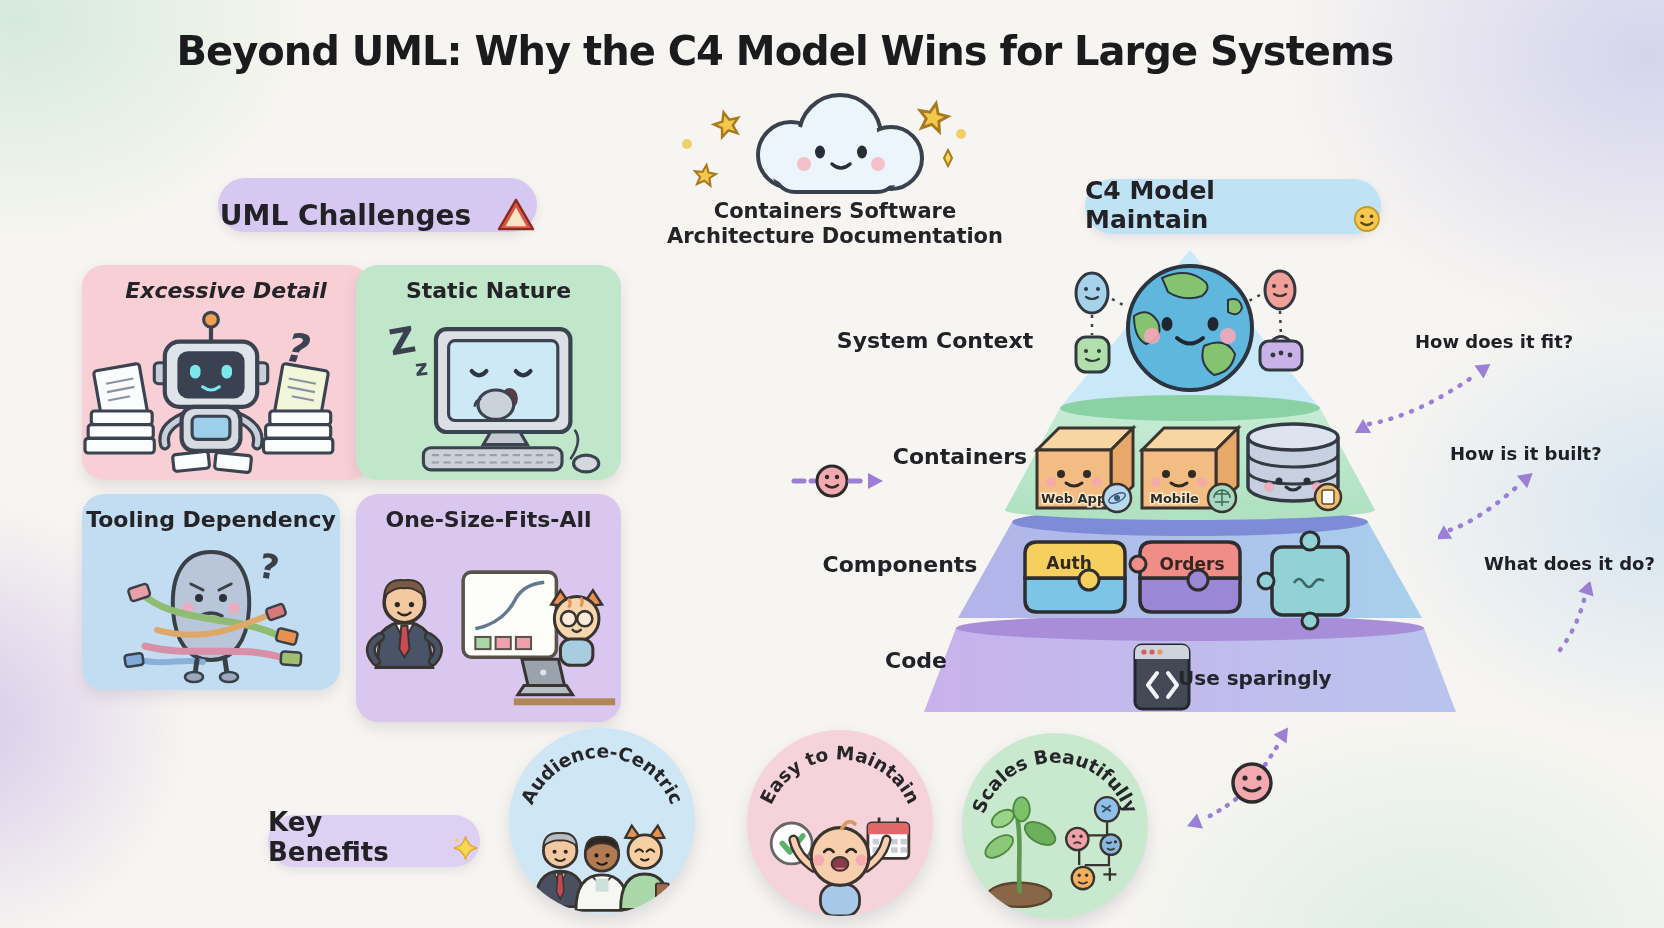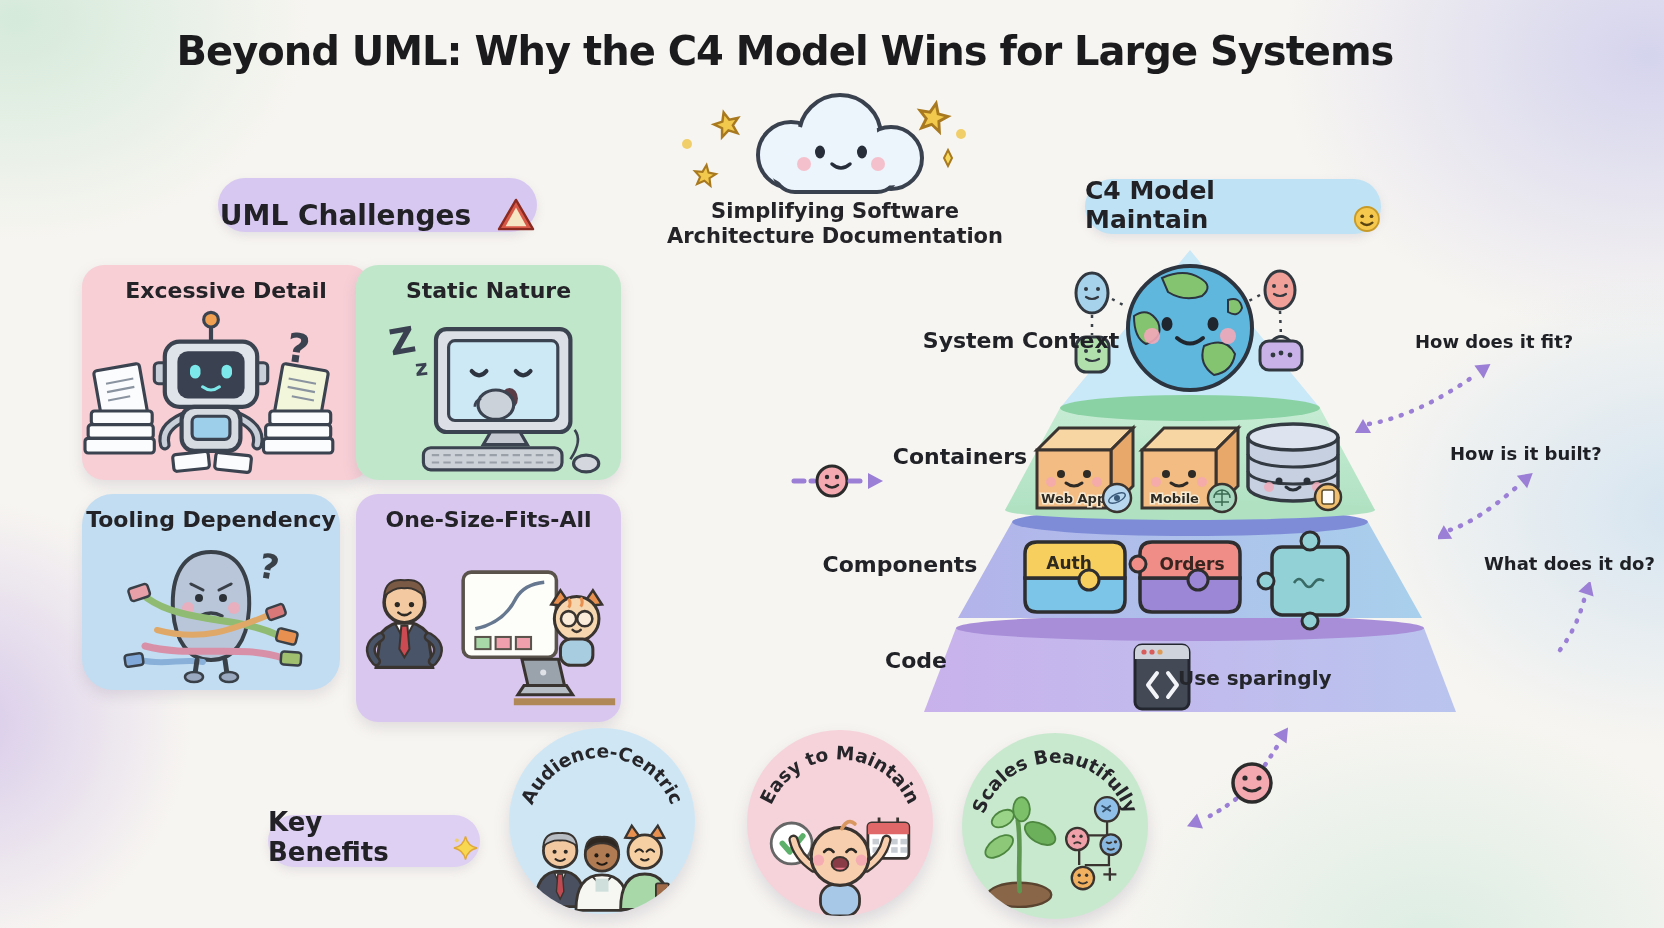--- a/index.html
+++ b/index.html
@@ -68,21 +68,21 @@
         <ellipse cx="-16" cy="0" rx="5" ry="6.5" fill="#272e3a"></ellipse>
         <ellipse cx="26" cy="0" rx="5" ry="6.5" fill="#272e3a"></ellipse>
         <path d="M-4,12 Q5,20 14,12" stroke="#272e3a" stroke-width="3.5" fill="none" stroke-linecap="round"></path>
         <circle cx="-32" cy="12" r="7" fill="#f6b6c2" opacity=".85"></circle>
         <circle cx="42" cy="12" r="7" fill="#f6b6c2" opacity=".85"></circle>
       </g>
     </svg>
   </div>
 
   <div id="tagline" class="abs">
-    <div>Simplifying Software</div>
+    <div>Containers Software</div>
     <div>Architecture Documentation</div>
   </div>
 
   <div id="uml-badge" class="abs pill">
     <span>UML Challenges</span>
     <svg width="38" height="34" viewBox="0 0 40 36">
       <path d="M20,2 L38,33 L2,33 Z" fill="#d85848" stroke="#8a2a20" stroke-width="2.5" stroke-linejoin="round"></path>
       <path d="M20,10 L31,30 L9,30 Z" fill="#f6e6c4"></path>
     </svg>
   </div>
@@ -90,21 +90,21 @@
   <div id="c4-badge" class="abs pill">
     <span>C4 Model Maintain</span>
     <svg width="30" height="30" viewBox="0 0 30 30">
       <circle cx="15" cy="15" r="13" fill="#f6c94e" stroke="#c89a28" stroke-width="2"></circle>
       <circle cx="10" cy="12" r="2" fill="#5a4412"></circle>
         <circle cx="20" cy="12" r="2" fill="#5a4412"></circle>
       <path d="M9,19 Q15,24 21,19" stroke="#5a4412" stroke-width="2.5" fill="none" stroke-linecap="round"></path>
     </svg>
   </div>
 
-  <div class="abs card" style="left:82px;top:265px;width:288px;height:215px;background:#f7cfd5;">
+  <div class="abs card" style="left:82px;top:265px;width:288px;height:215px;background:#f7cfd5;font-style:italic;">
     <div class="card-title">Excessive Detail</div>
     <div class="card-art">
       <svg width="258" height="168" viewBox="0 0 240 160">
         <text x="192" y="52" font-size="38" font-weight="bold" fill="#3c4350" transform="rotate(8 192 40)">?</text>
         <line x1="120" y1="18" x2="120" y2="34" stroke="#3c4350" stroke-width="4"></line>
         <circle cx="120" cy="13" r="7" fill="#f0a050" stroke="#3c4350" stroke-width="3"></circle>
         <rect x="66" y="54" width="12" height="20" rx="4" fill="#c9cfd8" stroke="#3c4350" stroke-width="3"></rect>
         <rect x="162" y="54" width="12" height="20" rx="4" fill="#c9cfd8" stroke="#3c4350" stroke-width="3"></rect>
         <rect x="76" y="34" width="88" height="62" rx="14" fill="#dfe4ea" stroke="#3c4350" stroke-width="4"></rect>
         <rect x="88" y="43" width="64" height="45" rx="10" fill="#3a4150"></rect>
@@ -157,21 +157,21 @@
         <polygon points="122,120 150,120 157,132 115,132" fill="#c4c9d1" stroke="#3c4350" stroke-width="3"></polygon>
         <rect x="58" y="135" width="132" height="21" rx="7" fill="#ccd1d8" stroke="#3c4350" stroke-width="3"></rect>
         <line x1="66" y1="142" x2="182" y2="142" stroke="#9aa0a8" stroke-width="2" stroke-dasharray="7 4"></line>
         <line x1="66" y1="149" x2="182" y2="149" stroke="#9aa0a8" stroke-width="2" stroke-dasharray="7 4"></line>
         <path d="M198,146 Q210,128 202,118" stroke="#3c4350" stroke-width="2.5" fill="none"></path>
         <ellipse cx="213" cy="150" rx="12" ry="8" fill="#d4d8de" stroke="#3c4350" stroke-width="3"></ellipse>
       </svg>
     </div>
   </div>
 
-  <div class="abs card" style="left:82px;top:494px;width:258px;height:196px;background:#c2ddf1;border-radius:31px;">
+  <div class="abs card" style="left:82px;top:494px;width:258px;height:196px;background:#c2ddf1;">
     <div class="card-title">Tooling Dependency</div>
     <div class="card-art">
       <svg width="258" height="150" viewBox="0 0 240 150">
         <text x="168" y="44" font-size="34" font-weight="bold" fill="#3a4048" transform="rotate(10 175 34)">?</text>
         <path d="M120,18 C148,18 160,42 158,76 C156,108 142,126 120,126 C98,126 84,108 82,76 C80,42 92,18 120,18 Z" fill="#b9c6da" stroke="#3a4048" stroke-width="4"></path>
         <line x1="100" y1="50" x2="112" y2="56" stroke="#3a4048" stroke-width="3" stroke-linecap="round"></line>
         <line x1="140" y1="50" x2="128" y2="56" stroke="#3a4048" stroke-width="3" stroke-linecap="round"></line>
         <circle cx="108" cy="64" r="4" fill="#2c3238"></circle>
           <circle cx="132" cy="64" r="4" fill="#2c3238"></circle>
         <path d="M109,82 Q120,76 131,82" stroke="#3a4048" stroke-width="3.5" fill="none" stroke-linecap="round"></path>
@@ -394,21 +394,21 @@
         <path d="M0,7 Q0,0 7,0 H47 Q54,0 54,7 V14 H0 Z" fill="#cfd4dc"></path>
         <circle cx="9" cy="7" r="2.6" fill="#d85c5c"></circle>
           <circle cx="17" cy="7" r="2.6" fill="#d85c5c"></circle>
         <circle cx="25" cy="7" r="2.6" fill="#dd9b55"></circle>
         <path d="M22,28 L13,40 L22,52" stroke="#f2f4f8" stroke-width="4" fill="none" stroke-linecap="round" stroke-linejoin="round"></path>
         <path d="M33,28 L42,40 L33,52" stroke="#f2f4f8" stroke-width="4" fill="none" stroke-linecap="round" stroke-linejoin="round"></path>
       </g>
     </svg>
   </div>
 
-  <div class="abs lvl-label" style="left:896px;top:328px;">System Context</div>
+  <div class="abs lvl-label" style="left:810px;top:328px;">System Context</div>
   <div class="abs lvl-label" style="left:835px;top:444px;">Containers</div>
   <div class="abs lvl-label" style="left:775px;top:552px;">Components</div>
   <div class="abs lvl-label" style="left:791px;top:648px;">Code</div>
 
   <div class="abs question" style="left:1415px;top:331px;">How does it fit?</div>
   <div class="abs question" style="left:1450px;top:443px;">How is it built?</div>
   <div class="abs question" style="left:1484px;top:553px;">What does it do?</div>
   <div class="abs note" style="left:1178px;top:666px;width:170px;">Use sparingly</div>
 
   <div class="abs" style="left:1355px;top:358px;">

